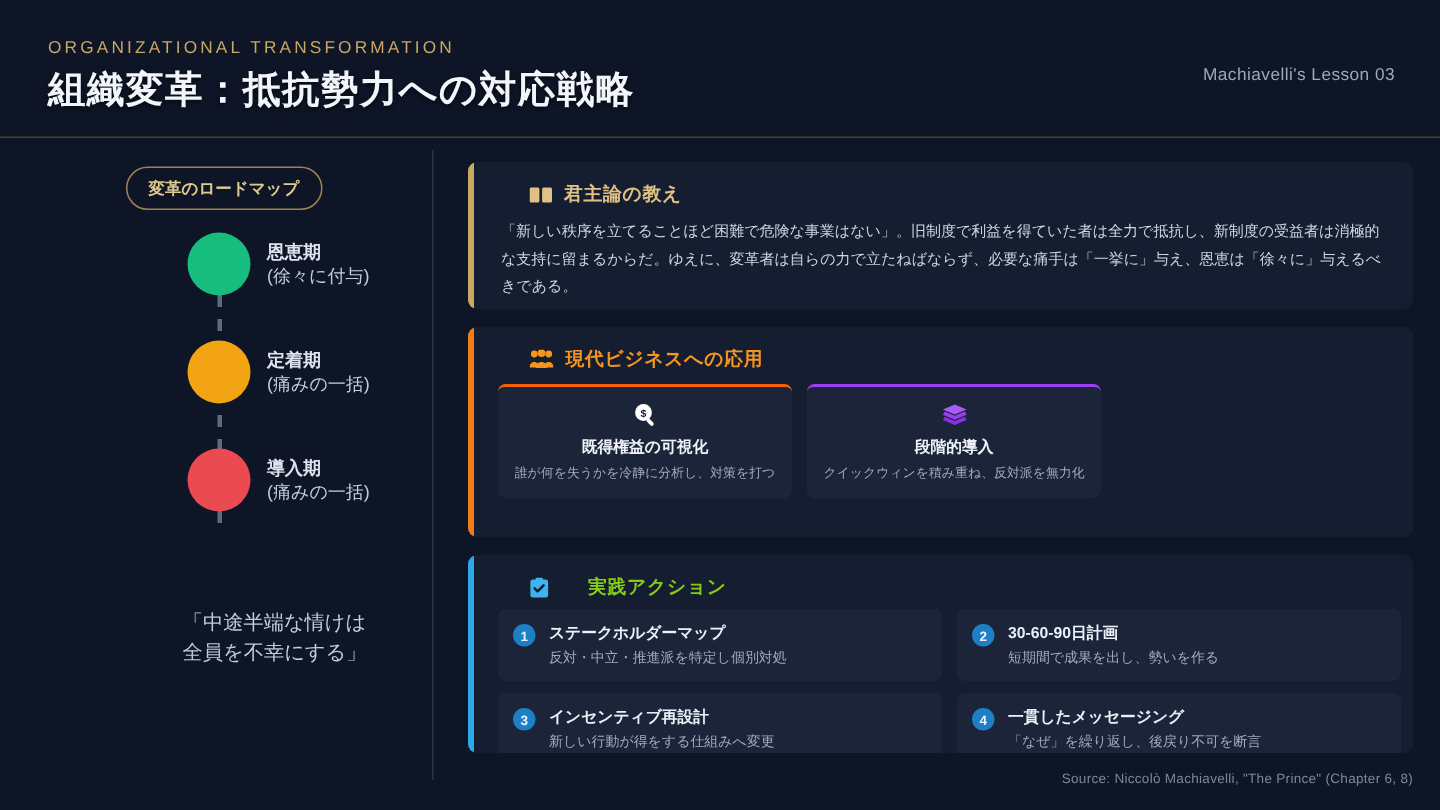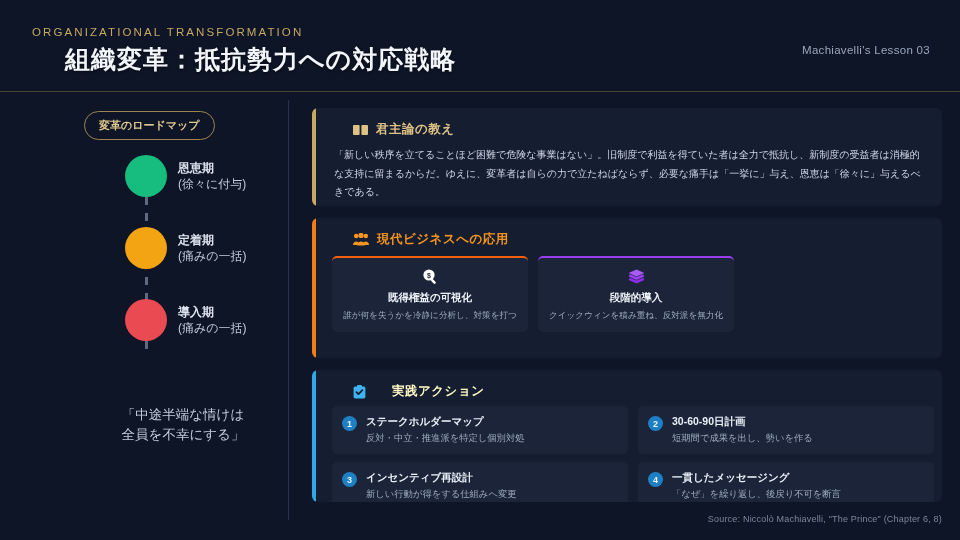--- a/index.html
+++ b/index.html
@@ -17,21 +17,20 @@
     border-bottom: 1px solid #4a4130;
   }
   .eyebrow {
     position: absolute; left: 32px; top: 26px;
     font-size: 11.5px; letter-spacing: 2.1px; color: #c8a862; font-weight: 400;
   }
   .title {
     position: absolute; left: 32px; top: 43px;
     font-size: 25px; font-weight: 700; color: #f2f5fa; letter-spacing: 1px;
     text-shadow: 0 1px 3px rgba(0,0,0,.6);
-    margin-left: 33px;
   }
   .lesson-tag {
     position: absolute; right: 30px; top: 44px;
     font-size: 11.5px; color: #9aa7bd; letter-spacing: .3px;
   }
 
   
   .v-divider {
     position: absolute; left: 288px; top: 100px; width: 1px; height: 420px;
     background: #273248;
@@ -93,21 +92,21 @@
   .p-biz   { left: 312px; top: 218px; width: 630px; height: 140px; }
   .p-act   { left: 312px; top: 370px; width: 630px; height: 132px; }
 
   .panel-head {
     position: absolute; left: 22px; top: 13px;
     display: flex; align-items: center; gap: 8px;
     font-size: 12.5px; font-weight: 700; letter-spacing: .5px; padding-left: 19px;
   }
   .panel.gold .panel-head { color: #dfc185; }
   .panel.orange .panel-head { color: #f5941f; }
-  .panel.blue .panel-head { color: #fef9c3; gap: 26px; }
+  .panel.blue .panel-head { color: #84cc16; gap: 26px; }
   .panel-head svg { display: block; }
 
   .quote-body {
     position: absolute; left: 22px; top: 38px; width: 592px;
     font-size: 10px; line-height: 1.85; color: #ccd5e3;
   }
 
   
   .cards { position: absolute; left: 20px; top: 38px; display: flex; gap: 10px; }
   .card {

